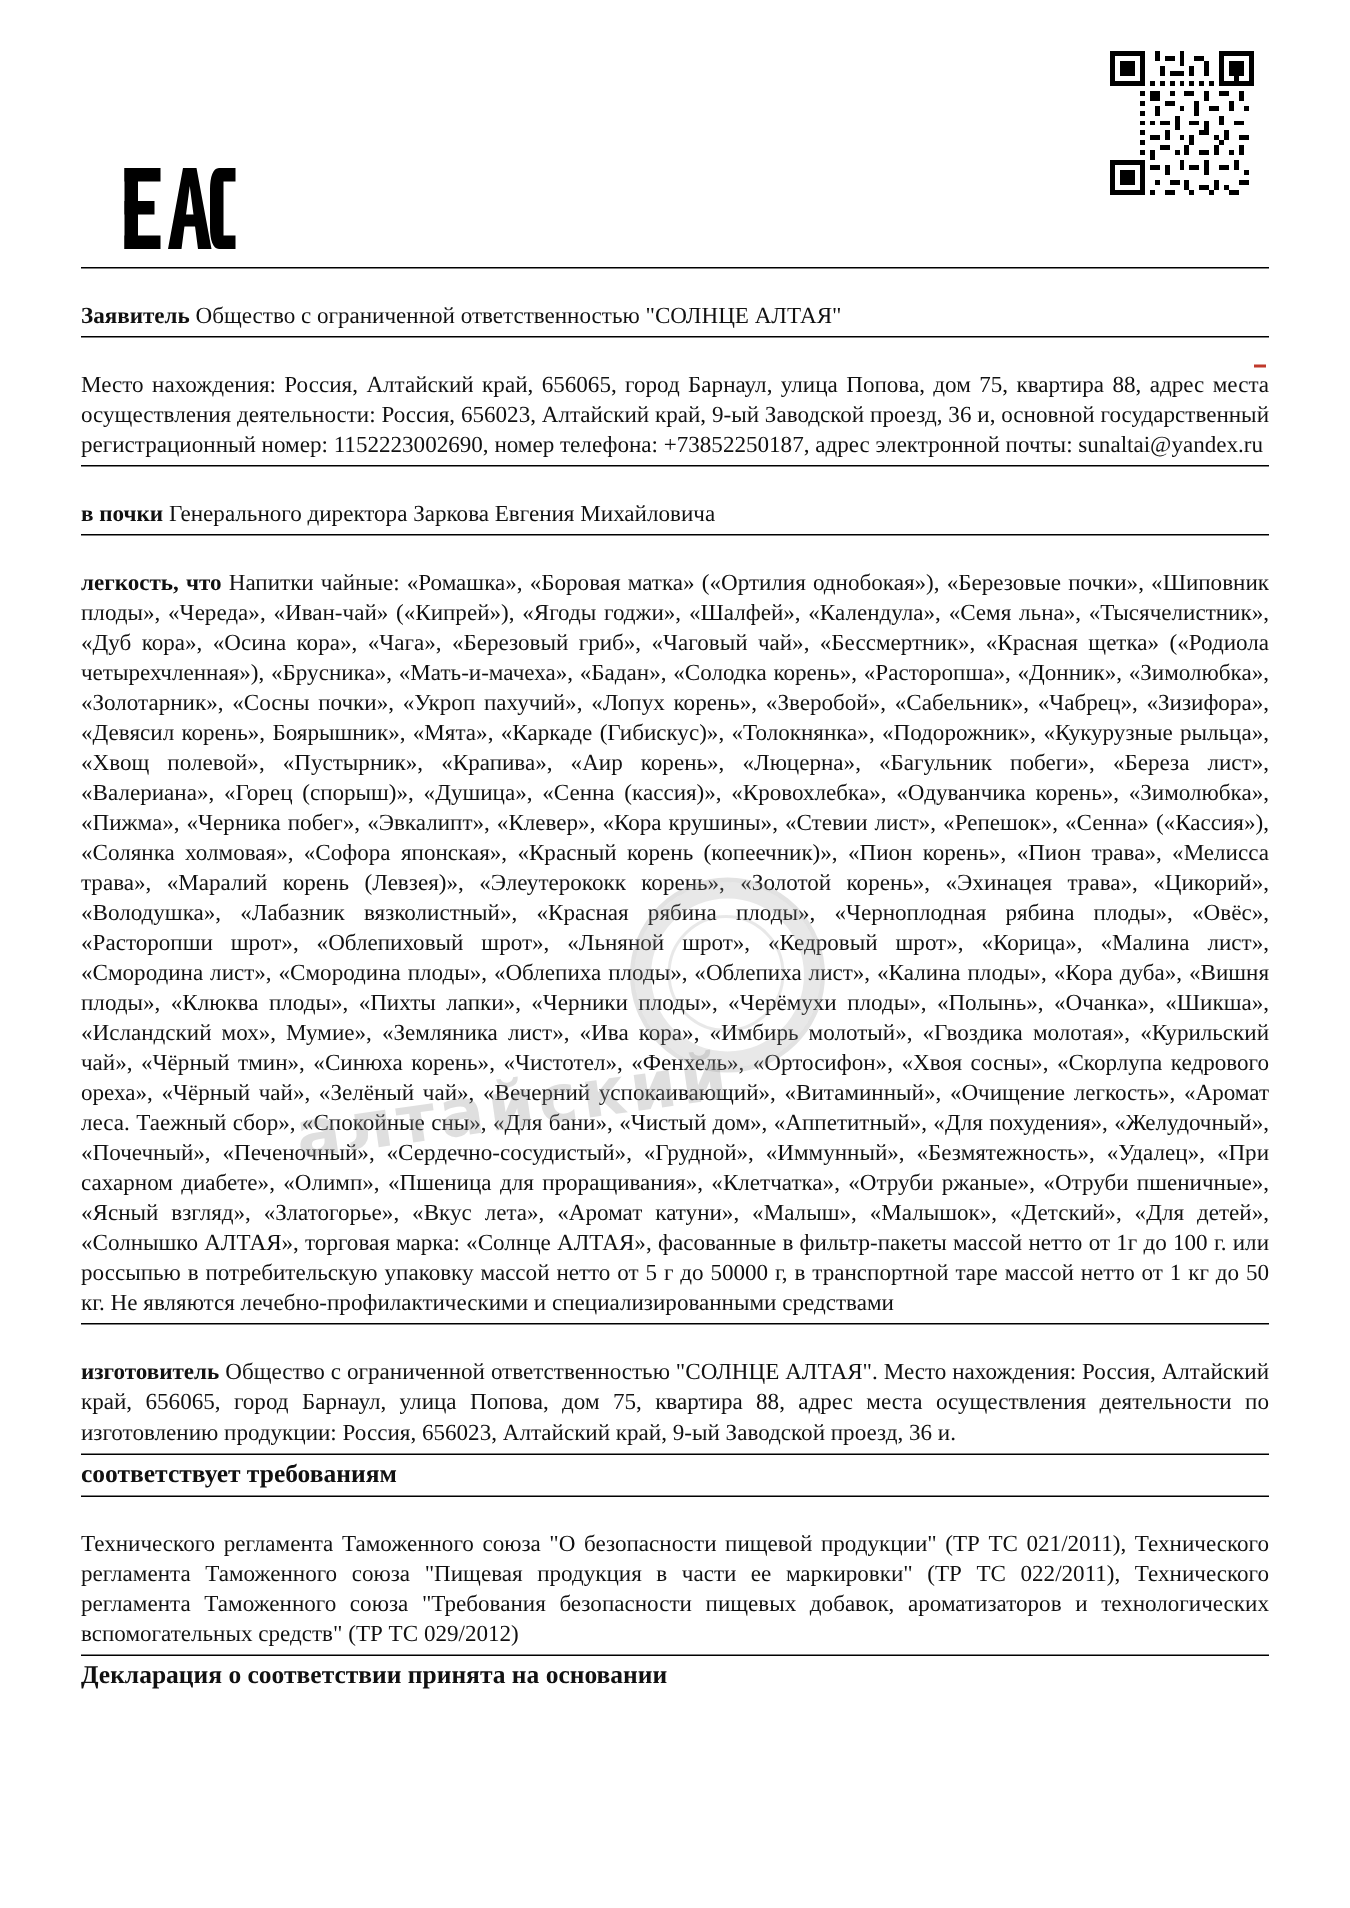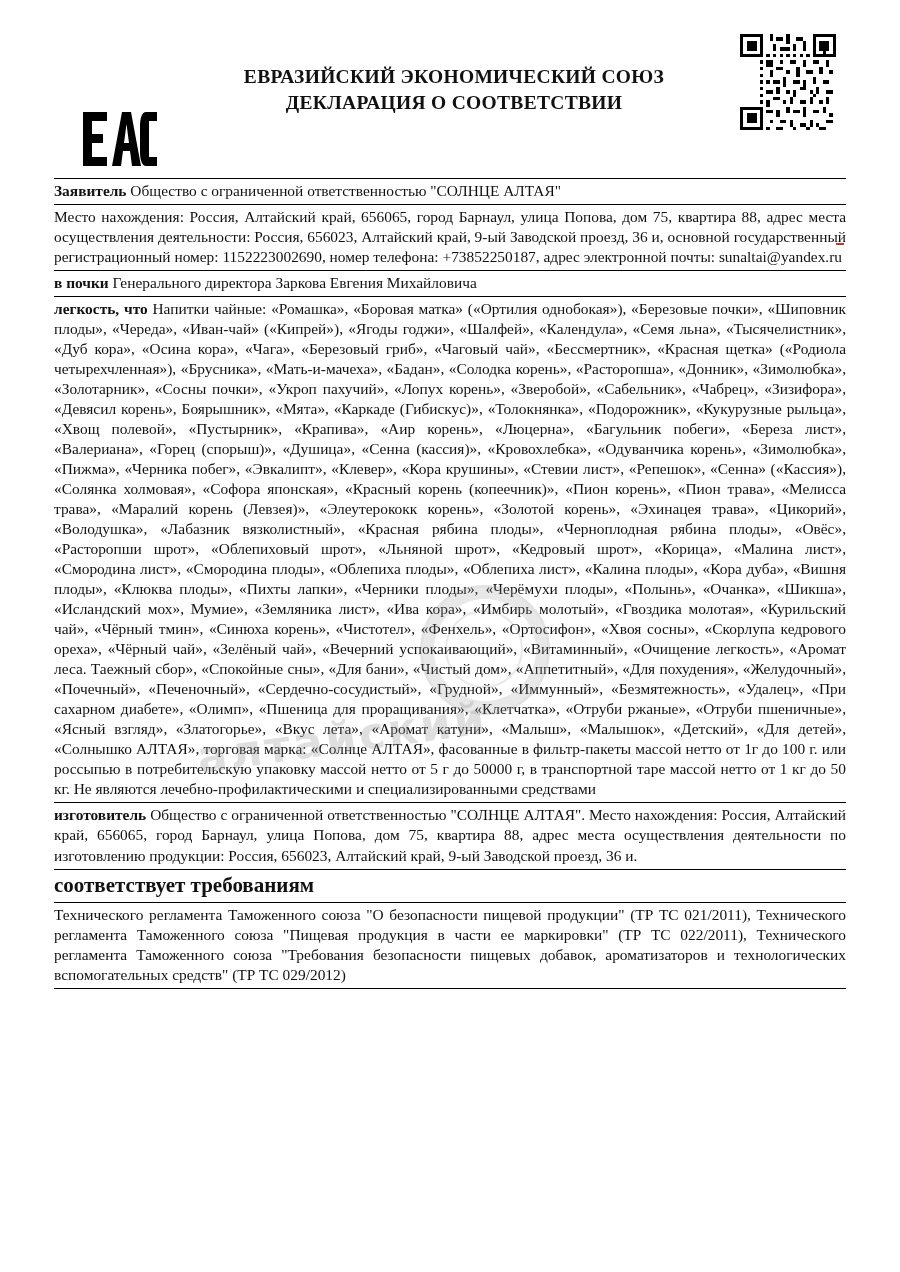--- a/index.html
+++ b/index.html
@@ -76,28 +76,29 @@
   .rule {
     border-top: 1px solid #000;
     margin: 0;
   }
   .sec {
     font-size: 15.4px;
     line-height: 1.30;
     text-align: justify;
     padding: 2px 0 3px 0;
     hyphens: none;
+    margin-top: 20px;
   }
   .lbl { font-weight: bold; }
   .sec.small-gap { padding-bottom: 2px; }
 
   
   .row-label {
     font-weight: bold;
-    font-size: 21px;
+    font-size: 17px;
     line-height: 1.3;
     padding: 2px 0 3px 0;
   }
 
   
   .watermark {
     position: absolute;
     left: 0;
     top: 0;
     width: 900px;
@@ -134,24 +135,20 @@
     border: 2px solid rgba(150,150,150,0.22);
   }
 </style>
 </head>
 <body>
 
 <div class="page">
 
   <div class="header">
 
-    <div class="title-block">
-      <div class="title-line">ЕВРАЗИЙСКИЙ ЭКОНОМИЧЕСКИЙ СОЮЗ</div>
-      <div class="title-line">ДЕКЛАРАЦИЯ О СООТВЕТСТВИИ</div>
-    </div>
 
     <div class="eac-mark">
       <svg width="76" height="58" viewBox="0 0 76 58" xmlns="http://www.w3.org/2000/svg">
         <g fill="#000">
 
           <rect x="1" y="2" width="9" height="54"></rect>
           <rect x="1" y="2" width="24" height="9"></rect>
           <rect x="1" y="24" width="20" height="9"></rect>
           <rect x="1" y="47" width="24" height="9"></rect>
 
@@ -301,20 +298,21 @@
     <span>Общество с ограниченной ответственностью "СОЛНЦЕ АЛТАЯ". Место нахождения: Россия, Алтайский край, 656065, город Барнаул, улица Попова, дом 75, квартира 88, адрес места осуществления деятельности по изготовлению продукции: Россия, 656023, Алтайский край, 9-ый Заводской проезд, 36 и.</span>
   </div>
 
   <div class="rule"></div>
   <div class="row-label">соответствует требованиям</div>
 
   <div class="rule"></div>
   <div class="sec">Технического регламента Таможенного союза "О безопасности пищевой продукции" (ТР ТС 021/2011), Технического регламента Таможенного союза "Пищевая продукция в части ее маркировки" (ТР ТС 022/2011), Технического регламента Таможенного союза "Требования безопасности пищевых добавок, ароматизаторов и технологических вспомогательных средств" (ТР ТС 029/2012)</div>
 
   <div class="rule"></div>
+  <div class="row-label">Декларация о соответствии принята на основании</div>
 
 </div>
 
 <div class="watermark">
   <div class="wm-seal">
     <div class="inner"></div>
   </div>
   <div class="wm-text">алтайский</div>
 </div>
 

